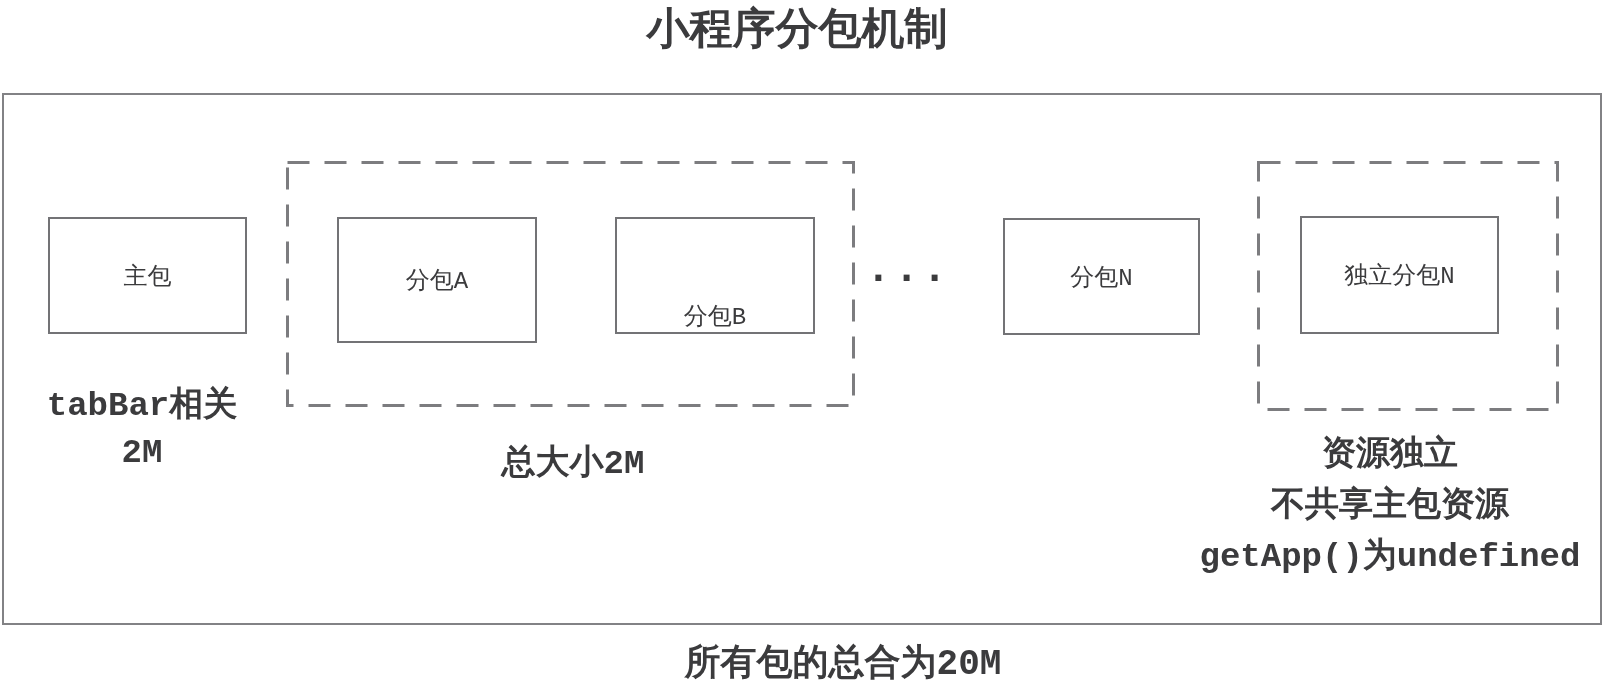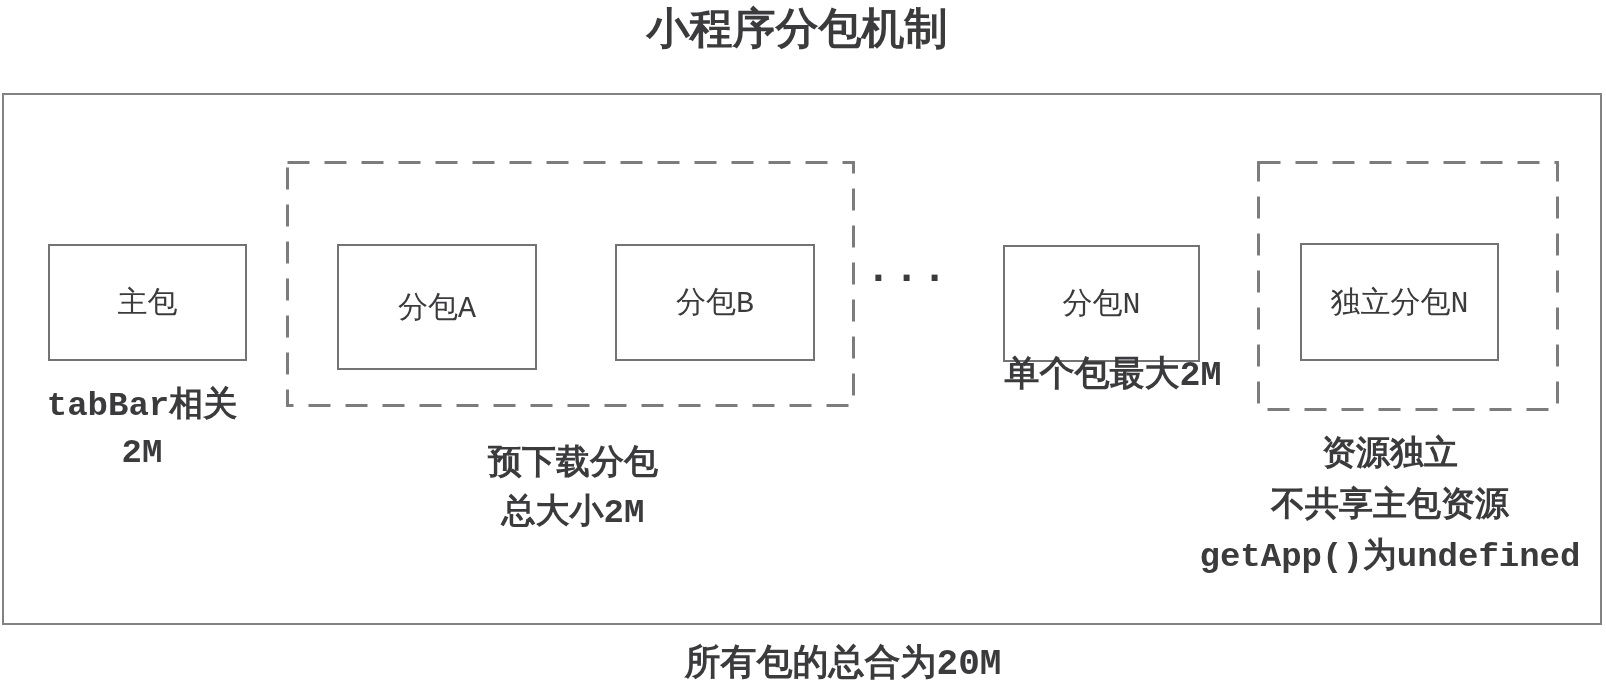--- a/index.html
+++ b/index.html
@@ -22,25 +22,25 @@
   }
   .frame{
     position:absolute;left:2px;top:93px;width:1600px;height:532px;
     border:2px solid var(--frame-border);background:var(--background);
     box-sizing:border-box;
   }
   .pkg-box{
     position:absolute;background:var(--background);
     border:2px solid var(--border-gray);box-sizing:border-box;
     display:flex;align-items:center;justify-content:center;
-    font-size:30px;color:var(--text-dark);margin-top:27px;
+    font-size:24px;color:var(--text-dark);
   }
   .box-main{left:48px;top:217px;width:199px;height:117px;}
   .box-a{left:337px;top:217px;width:200px;height:126px;}
-  .box-b{left:615px;top:217px;width:200px;height:117px;}
+  .box-b{left:615px;top:217px;width:200px;height:117px;align-items:flex-end;}
   .box-n{left:1003px;top:218px;width:197px;height:117px;}
   .box-ind{left:1300px;top:216px;width:199px;height:118px;}
   .dashed-svg{position:absolute;display:block;color:var(--dash-gray);}
   .dashed-a{left:286px;top:161px;}
   .dashed-b{left:1257px;top:161px;}
   .ellipsis{
     position:absolute;left:858px;top:235px;width:100px;height:56px;
     display:flex;align-items:flex-end;justify-content:center;
     font-size:42px;font-weight:700;letter-spacing:3px;line-height:1;
   }
@@ -96,27 +96,23 @@
   <div class="pkg-box box-ind">
     <span>独立分包N</span>
   </div>
 
   <div class="caption cap-main">
     <div>tabBar相关</div>
     <div>2M</div>
   </div>
 
   <div class="caption cap-preload">
-    <div>预下载分包</div>
     <div>总大小2M</div>
   </div>
 
-  <div class="caption cap-single">
-    <div>单个包最大2M</div>
-  </div>
 
   <div class="caption cap-ind">
     <div>资源独立</div>
     <div>不共享主包资源</div>
     <div>getApp()为undefined</div>
   </div>
 
   <div class="footer">所有包的总合为20M</div>
 
 </div>

